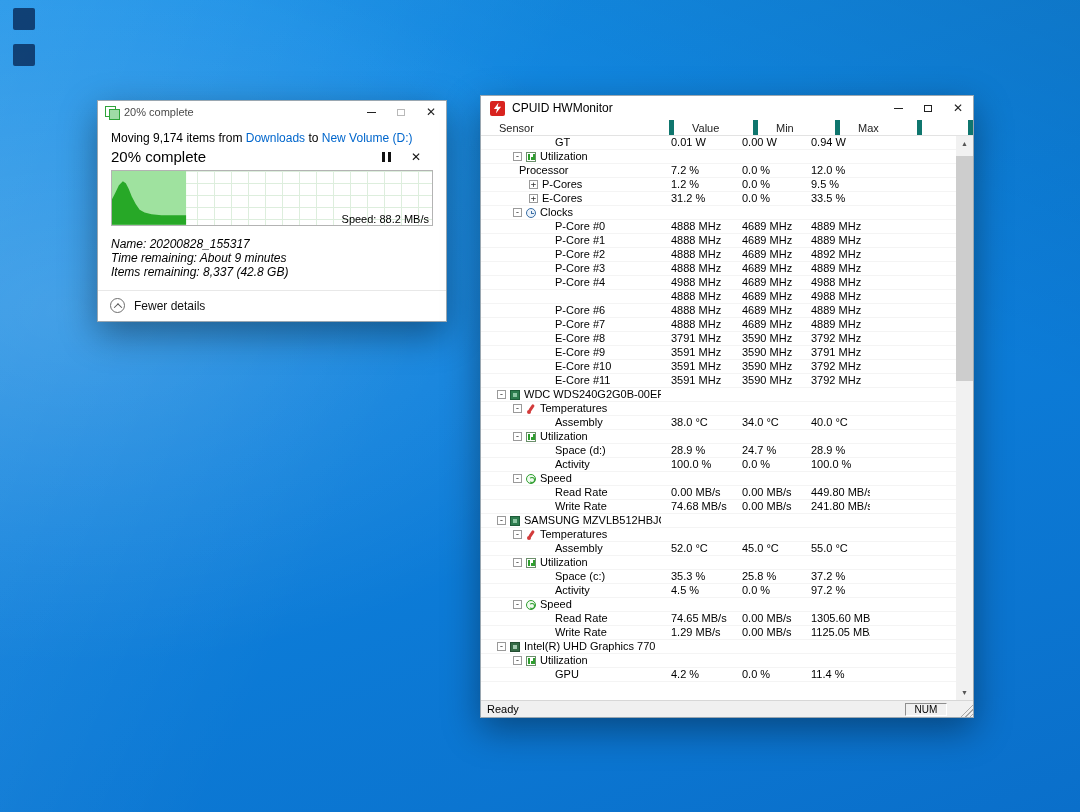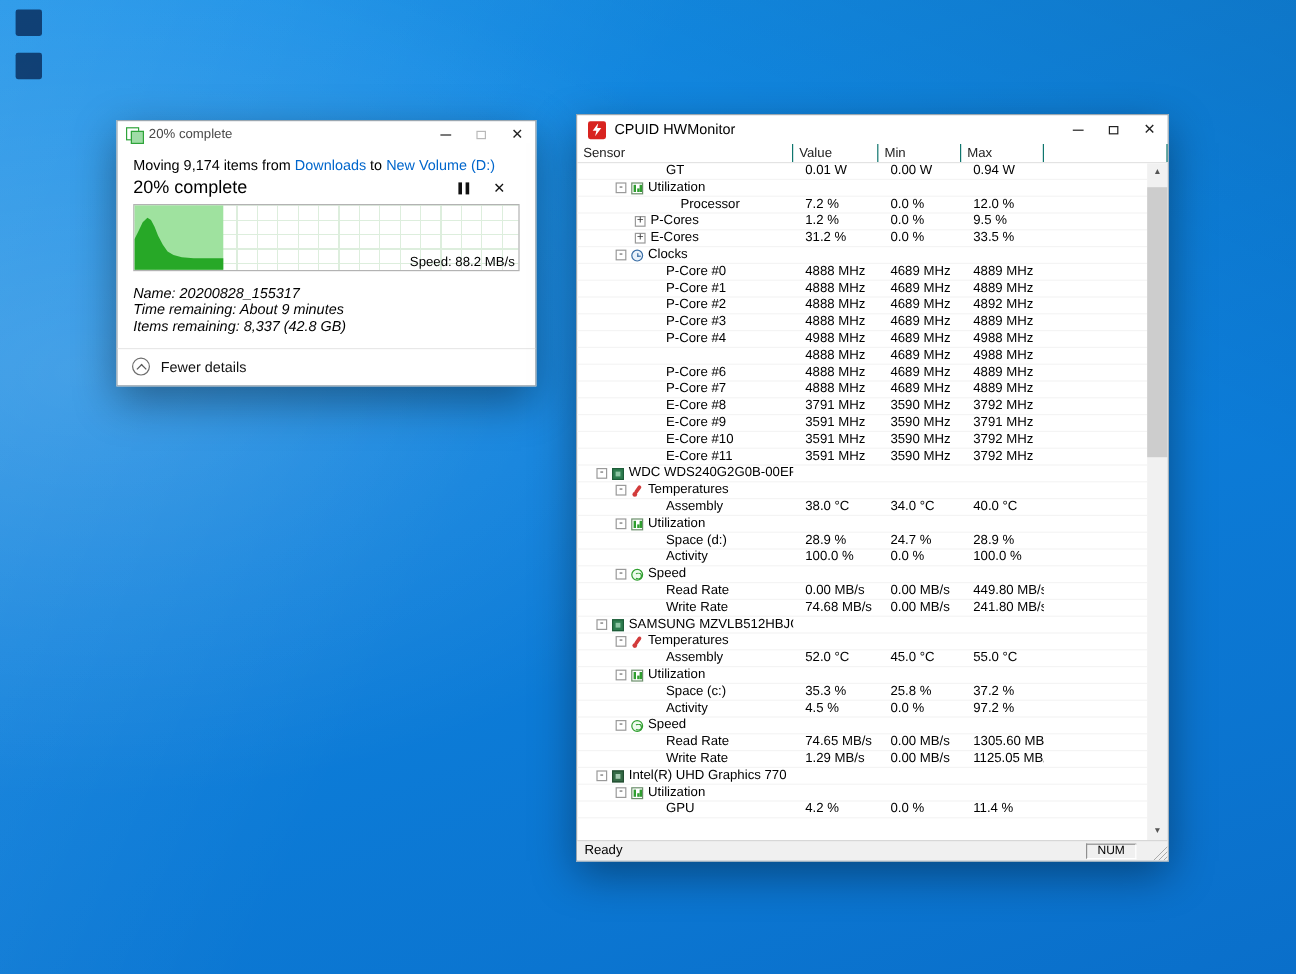--- a/index.html
+++ b/index.html
@@ -57,21 +57,21 @@
 
   
   #hwmonitor { left:480px; top:95px; width:494px; height:623px; }
   #hwmonitor .cap { height:24px; padding-left:9px; font-size:12px; color:#000; }
   .hw-ico { width:15px; height:15px; background:#d8231f; border-radius:2px; margin-right:7px; position:relative; flex:none; }
   .hw-ico::before { content:""; position:absolute; left:3px; top:2px; width:9px; height:11px; background:#fff;
     clip-path:polygon(62% 0, 10% 58%, 44% 58%, 32% 100%, 90% 38%, 52% 38%); }
   .menu-bar { height:19px; display:flex; align-items:center; font-size:12px; color:#000; padding-left:2px; flex:none; }
   .menu-item { padding:0 7px; cursor:pointer; }
   .hdr { display:flex; height:16px; font-size:11px; color:#222; border-bottom:1px solid #e3e3e3; flex:none; }
-  .hdr .h { border-right:1px solid #0f766e; padding:2px 6px 0 5px; white-space:nowrap; overflow:hidden; }
+  .hdr .h { border-right:5px solid #0f766e; padding:2px 6px 0 5px; white-space:nowrap; overflow:hidden;margin-left:13px; }
   .w-sensor{ width:180px; } .w-value{ width:71px; } .w-min{ width:69px; } .w-max{ width:69px; }
   .w-fill { flex:1; border-right:none; }
   .hw-body { flex:1; display:flex; overflow:hidden; }
   .rows-col { flex:1; overflow:hidden; }
   .s-row { display:flex; height:14px; line-height:13px; font-size:11px; color:#000; border-bottom:1px solid #f4f4f4; }
   .cell { white-space:nowrap; overflow:hidden; }
   .c-sensor { width:180px; display:flex; align-items:center; }
   .c-value,.c-min,.c-max { padding-left:10px; }
   .c-value{ width:71px; } .c-min{ width:69px; } .c-max{ width:69px; }
   .exp { width:9px; height:9px; border:1px solid #9a9a9a; background:#fff; font-size:9px; line-height:7px;
@@ -202,21 +202,21 @@
           <div class="cell c-sensor" style="padding-left: 32px;">
             <span class="exp">-</span>
             <span class="ic ic-chart"></span>
             <span>Utilization</span>
           </div>
           <div class="cell c-value"></div>
           <div class="cell c-min"></div>
           <div class="cell c-max"></div>
         </div>
         <div class="s-row">
-          <div class="cell c-sensor" style="padding-left: 86px; text-align: right;">
+          <div class="cell c-sensor" style="padding-left: 38px; text-align: right;">
             <span>Processor</span>
           </div>
           <div class="cell c-value">7.2 %</div>
           <div class="cell c-min">0.0 %</div>
           <div class="cell c-max">12.0 %</div>
         </div>
         <div class="s-row">
           <div class="cell c-sensor" style="padding-left: 48px;">
             <span class="exp">+</span>
             <span>P-Cores</span>

